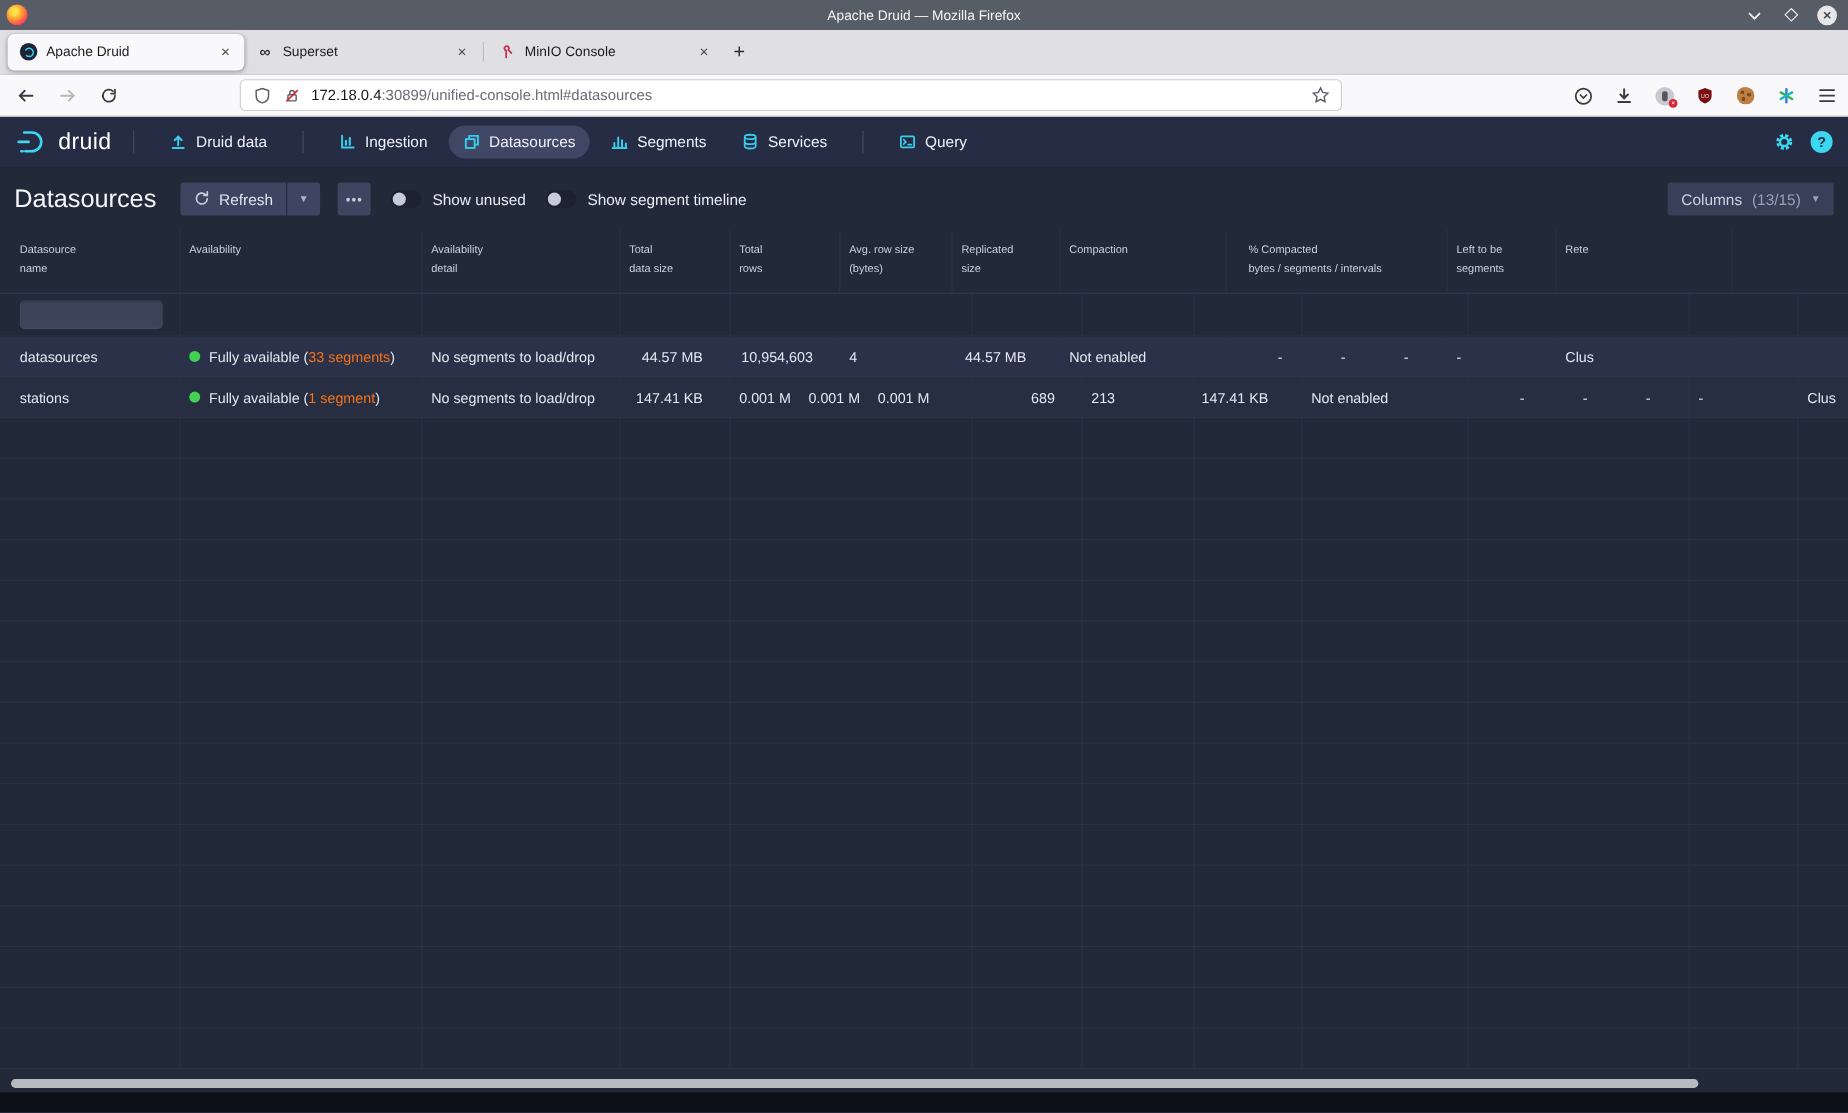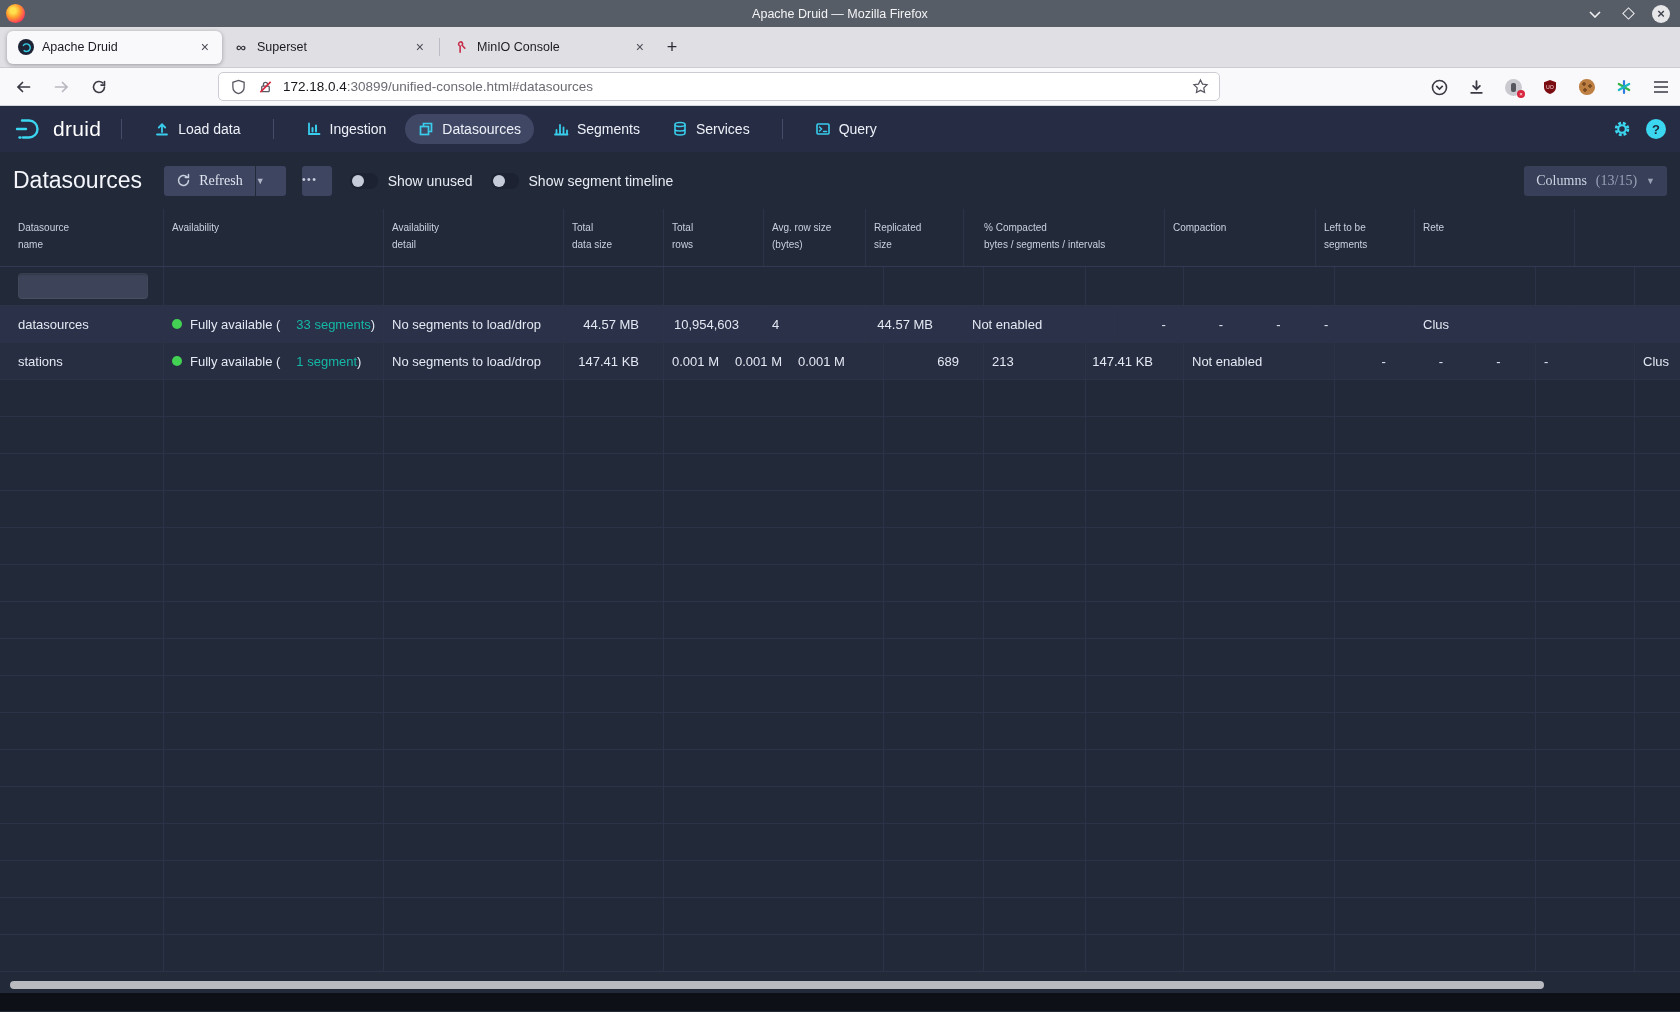--- a/index.html
+++ b/index.html
@@ -52,21 +52,21 @@
   .nav-sep { width:1px; height:20px; background:#454c68; margin:0 16px; }
   .dnav-item { display:flex; align-items:center; gap:8px; color:#eef1f8; font-size:14px; padding:7px 13px; border-radius:16px; margin:0 3px; white-space:nowrap; }
   .dnav-item.active { background:#404764; }
   .dh-right { margin-left:auto; display:flex; align-items:center; gap:15px; }
   .help-circle { width:20px; height:20px; border-radius:50%; background:#3bd6f0; color:#1f2537; font-size:13px; font-weight:bold; display:flex; align-items:center; justify-content:center; }
 
   
   .content { position:relative; height:859px; background:#222938; overflow:hidden; color:#dde2ee; }
   .page-toolbar { height:57px; display:flex; align-items:center; padding:0 13px; }
   .page-title { font-size:23px; font-weight:500; color:#f4f6fb; margin-right:22px; }
-  .btn { background:#3d4560; color:#dfe4f0; height:30px; display:flex; align-items:center; justify-content:space-between; font-size:14px; border-radius:3px;font-family:Liberation Serif, serif; }
+  .btn { background:#3d4560; color:#dfe4f0; height:30px; display:flex; align-items:center; justify-content:center; font-size:14px; border-radius:3px; }
   .btn-refresh { padding:0 12px; gap:8px; border-radius:3px 0 0 3px; }
   .btn-caret { width:30px; border-radius:0 3px 3px 0; margin-left:1px; font-size:9px; color:#aeb4c6; }
   .btn-more { width:30px; margin-left:16px; color:#c9cfde; letter-spacing:1px; font-size:12px; }
   .switch { width:28px; height:16px; border-radius:8px; background:#1c2232; margin-left:18px; position:relative; flex:none; }
   .switch .knob { position:absolute; left:2px; top:2px; width:12px; height:12px; border-radius:50%; background:#c5cbd8; }
   .switch-label { margin-left:10px; font-size:14px; color:#e8ecf4; white-space:nowrap; }
   .btn-columns { margin-left:auto; padding:0 12px; gap:9px; background:#384059; color:#ccd2e2; }
   .columns-count { color:#98a0b5; }
 
   
@@ -75,21 +75,21 @@
   .th { flex:none; padding:10px 8px 0 8px; font-size:10px; line-height:17px; color:#c9d0e0; border-right:1px solid #2c3349; overflow:hidden; white-space:nowrap; }
   .tr { display:flex; height:37px; align-items:stretch; border-bottom:1px solid #2c3349; }
   .tr.filter-row { height:39px; }
   .tr.r0 { background:#2a3148; }
   .tr.r1 { background:#272e42; }
   .td { flex:none; display:flex; align-items:center; padding:0 8px; border-right:1px solid #2c3349; font-size:13px; color:#e4e8f2; overflow:hidden; white-space:nowrap; }
   .td.right { justify-content:flex-end; }
   .filter-input { width:130px; height:26px; background:#3d4459; border:none; border-radius:4px; outline:none; color:#e4e8f2; padding:0 8px; font-size:13px;
     box-shadow:inset 0 0 0 1px rgba(255,255,255,.07), inset 0 1px 2px rgba(10,14,22,.5); }
   .dot { width:10px; height:10px; border-radius:50%; background:#43d154; margin-right:8px; flex:none; }
-  .link { color:#14b8a6;margin-left:16px; }
+  .link { color:#f97316; }
   .seg { margin-right:16px; }
   .spread { width:63px; text-align:center; display:inline-block; }
 
   .hscroll-thumb { position:absolute; left:10px; bottom:22px; width:1534px; height:8px; border-radius:4px; background:#b9bac0; }
   .bottom-strip { position:absolute; left:0; bottom:0; width:100%; height:18px; background:#0d1017; }
 </style>
 </head>
 <body>
 
 <div class="window">
@@ -225,21 +225,21 @@
         <path d="M3 13h9" stroke="#3bd6f0" stroke-width="2.4" stroke-linecap="round"></path>
         <path d="M5.5 21.5h1" stroke="#3bd6f0" stroke-width="2.4" stroke-linecap="round"></path>
       </svg>
       <span class="brand-text">druid</span>
     </span>
     <span class="nav-sep"></span>
     <span class="dnav-item">
       <svg width="16" height="16" viewBox="0 0 16 16">
           <path d="M8 11V3.5M4.8 6.5L8 3.3l3.2 3.2M3 13.5h10" fill="none" stroke="#38cdeb" stroke-width="1.8" stroke-linecap="round"></path>
         </svg>
-      <span>Load data</span>
+      <span>Druid data</span>
     </span>
     <span class="nav-sep"></span>
     <span class="dnav-item">
       <svg width="16" height="16" viewBox="0 0 16 16">
           <path d="M3 2.5V13h10.5" fill="none" stroke="#38cdeb" stroke-width="1.8" stroke-linecap="round"></path>
           <path d="M6.5 10.5V7M10 10.5V4.5" stroke="#38cdeb" stroke-width="2" stroke-linecap="round"></path>
         </svg>
       <span>Ingestion</span>
     </span>
     <span class="dnav-item active">
@@ -329,26 +329,26 @@
             <div>rows</div>
           </div>
           <div class="th" style="width: 102px;">
             <div>Avg. row size</div>
             <div>(bytes)</div>
           </div>
           <div class="th" style="width: 98px;">
             <div>Replicated</div>
             <div>size</div>
           </div>
+          <div class="th" style="width: 151px;">
+            <div>Compaction</div>
+          </div>
           <div class="th" style="width: 201px; padding-left: 20px;">
             <div>% Compacted</div>
             <div>bytes / segments / intervals</div>
-          </div>
-          <div class="th" style="width: 151px;">
-            <div>Compaction</div>
           </div>
           <div class="th" style="width: 99px;">
             <div>Left to be</div>
             <div>segments</div>
           </div>
           <div class="th" style="width: 160px;">
             <div>Rete</div>
           </div>
         </div>
         <div class="tr filter-row">

